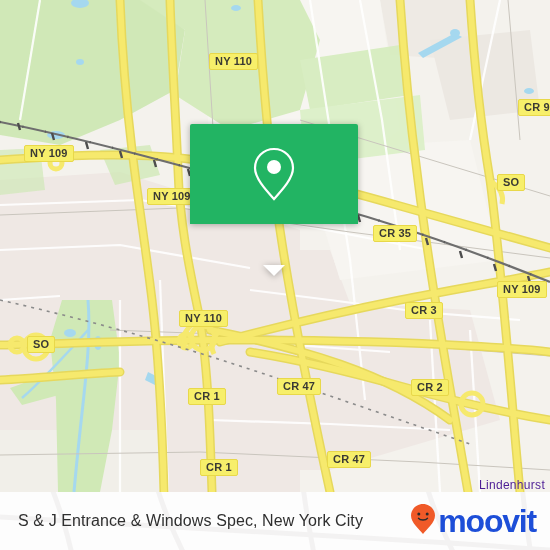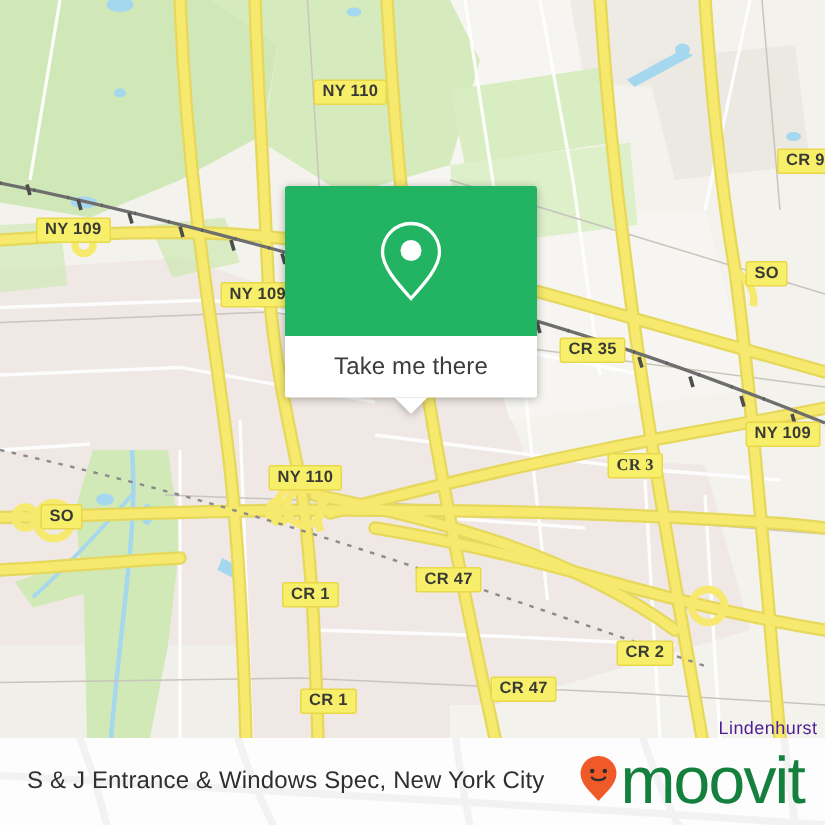--- a/index.html
+++ b/index.html
@@ -148,24 +148,24 @@
     font-size: 16px;
     letter-spacing: 0.1px;
     white-space: nowrap;
   }
   #brand {
     display: flex;
     align-items: center;
     gap: 1px;
   }
   #brand-wordmark {
-    color: #15803d;
-    font-family: "Liberation Sans", sans-serif;
-    font-size: 44px;
-    font-weight: normal;
+    color: #1d4ed8;
+    font-family: "Liberation Sans", sans-serif;
+    font-size: 32px;
+    font-weight: bold;
     letter-spacing: -1.2px;
     line-height: 1;
     margin-left: 1px;
   }
 </style>
 </head>
 <body>
 
 <div id="app">
 
@@ -317,42 +317,39 @@
       </g>
     </svg>
 
     <div class="shield" style="left:209px; top:53px;">NY 110</div>
     <div class="shield" style="left:518px; top:99px;">CR 9</div>
     <div class="shield" style="left:24px;  top:145px;">NY 109</div>
     <div class="shield" style="left:147px; top:188px;">NY 109</div>
     <div class="shield" style="left:497px; top:174px;">SO</div>
     <div class="shield" style="left:373px; top:225px;">CR 35</div>
     <div class="shield" style="left:497px; top:281px;">NY 109</div>
-    <div class="shield" style="left:405px; top:302px;font-family:Liberation Serif, serif;">CR 3</div>
+    <div class="shield" style="left:405px; top:302px;">CR 3</div>
     <div class="shield" style="left:179px; top:310px;">NY 110</div>
     <div class="shield" style="left:27px;  top:336px;">SO</div>
     <div class="shield" style="left:277px; top:378px;">CR 47</div>
-    <div class="shield" style="left:411px; top:379px;margin-top:48px;">CR 2</div>
+    <div class="shield" style="left:411px; top:379px;">CR 2</div>
     <div class="shield" style="left:188px; top:388px;">CR 1</div>
     <div class="shield" style="left:327px; top:451px;">CR 47</div>
     <div class="shield" style="left:200px; top:459px;">CR 1</div>
 
     <div class="place-label" style="left:479px; top:478px;">Lindenhurst</div>
 
     <div id="popup">
       <div id="popup-head">
         <span>
           <svg width="46" height="58" viewBox="0 0 46 58" xmlns="http://www.w3.org/2000/svg">
             <path d="M23 4 C12.5 4 4 12.5 4 23 C4 33 14 44 23 54 C32 44 42 33 42 23 C42 12.5 33.5 4 23 4 Z" fill="none" stroke="#ffffff" stroke-width="2.2"></path>
             <circle cx="23" cy="22" r="7" fill="#ffffff"></circle>
           </svg>
         </span>
-      </div>
-      <div id="popup-body">
-        <span id="popup-cta">Take me there</span>
       </div>
       <div id="popup-tail"></div>
     </div>
 
   </div>
 
   <div id="footer">
     <svg id="footer-watermark" width="550" height="120" viewBox="0 0 550 120" xmlns="http://www.w3.org/2000/svg">
       <g stroke="#eceaea" stroke-width="5" fill="none">
         <path d="M40,0 C60,40 70,80 78,120"></path>

